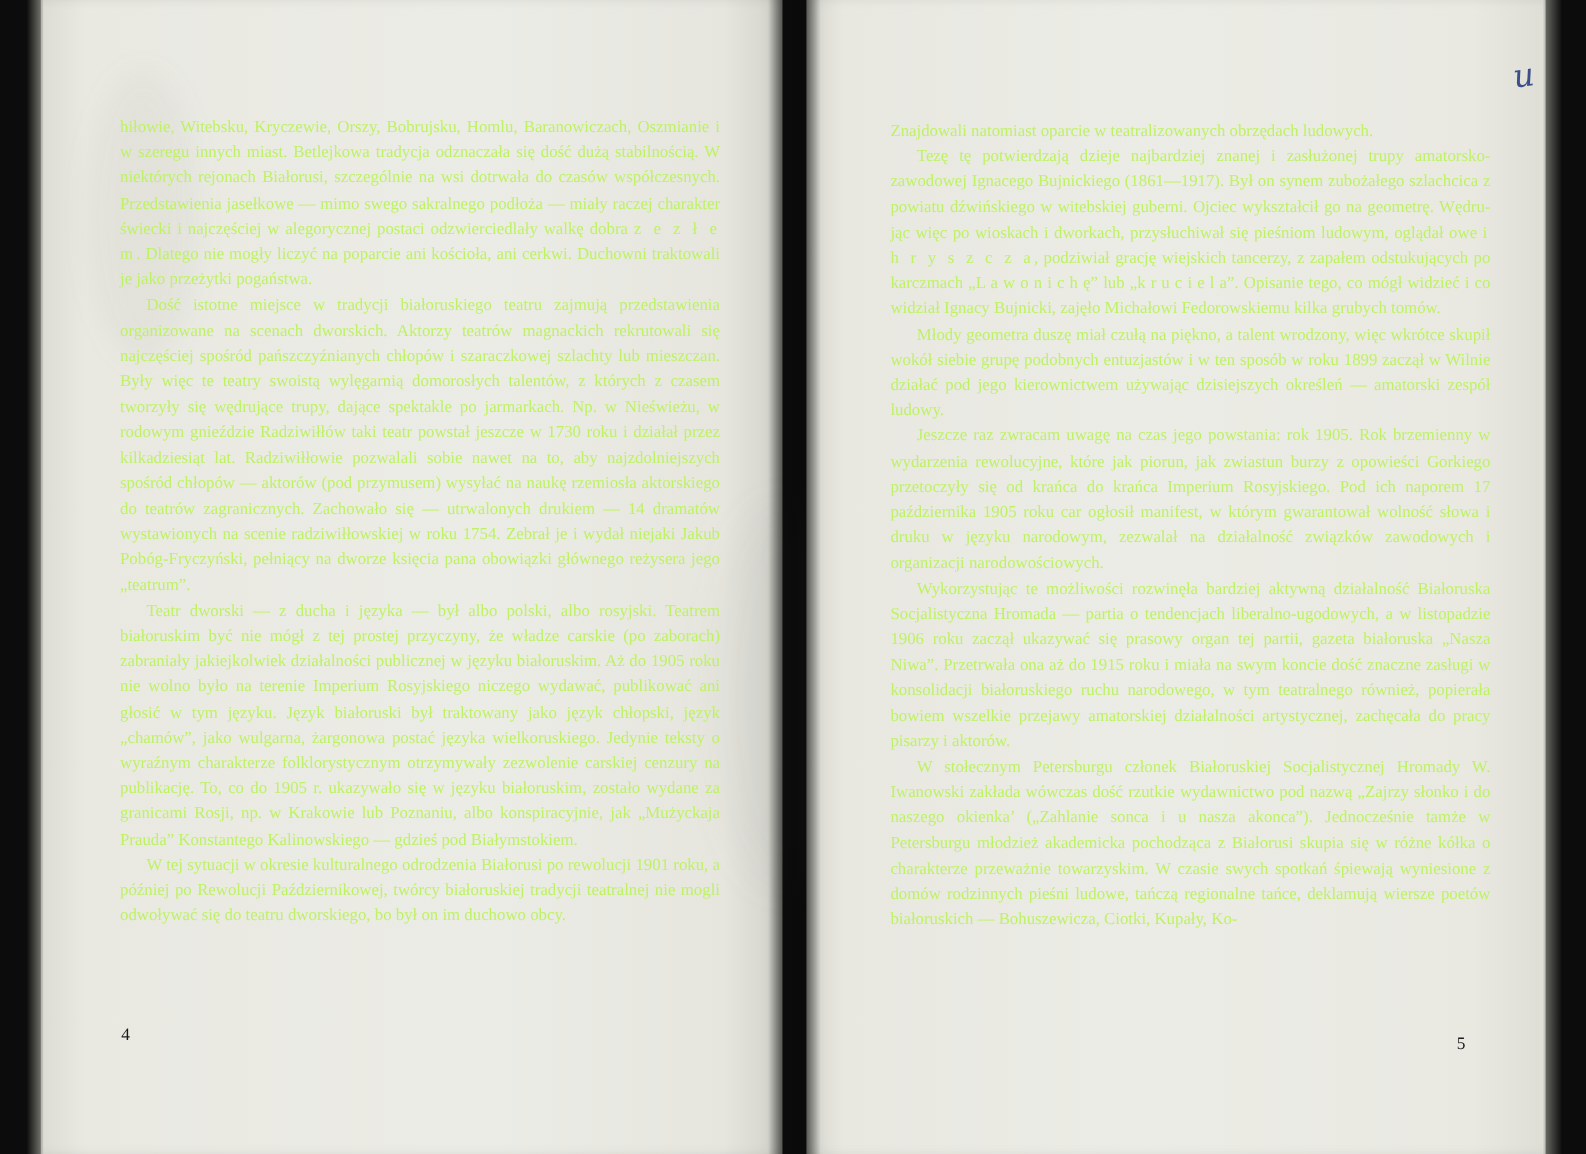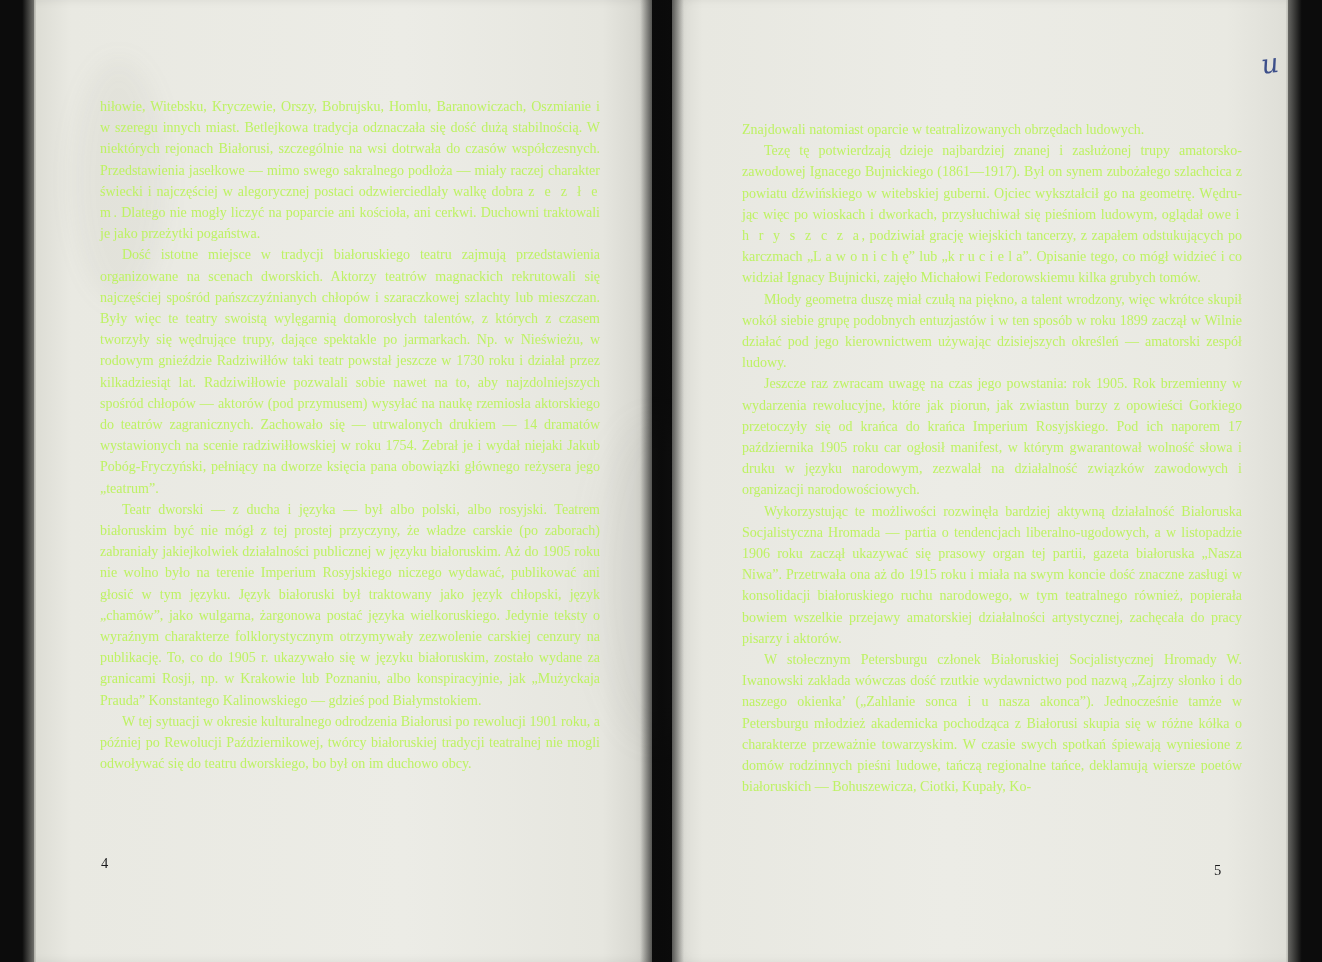--- a/index.html
+++ b/index.html
@@ -79,21 +79,20 @@
   }
   .col-left {
     left: 100px;
     top: 96px;
     width: 500px;
   }
   .col-right {
     left: 742px;
     top: 99px;
     width: 500px;
-    margin-top: 20px;
   }
   .spaced {
     letter-spacing: 2.6px;
   }
   .folio {
     position: absolute;
     font-size: 14.5px;
     color: #1a1a1c;
   }
   .folio-left { left: 101px; top: 855px; }

